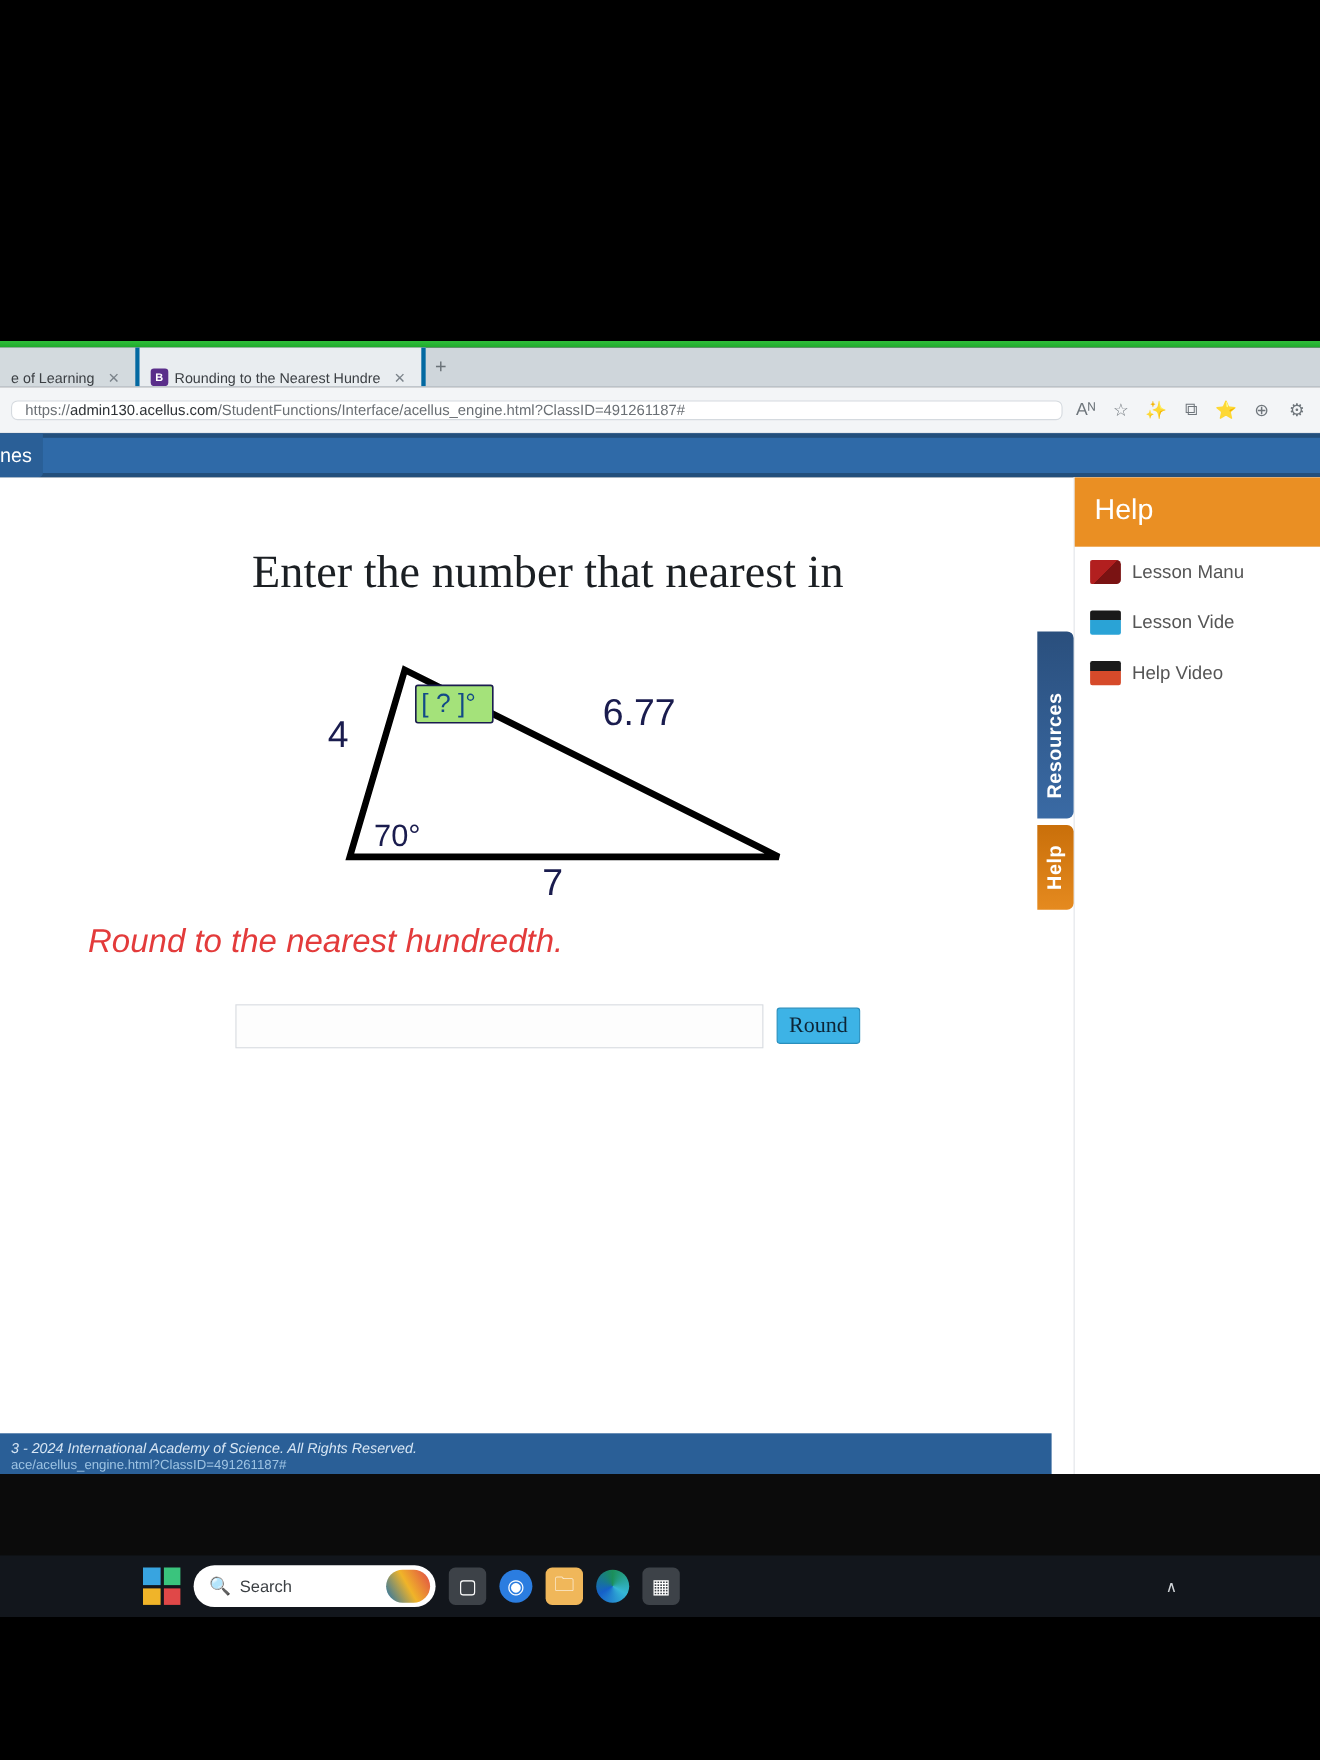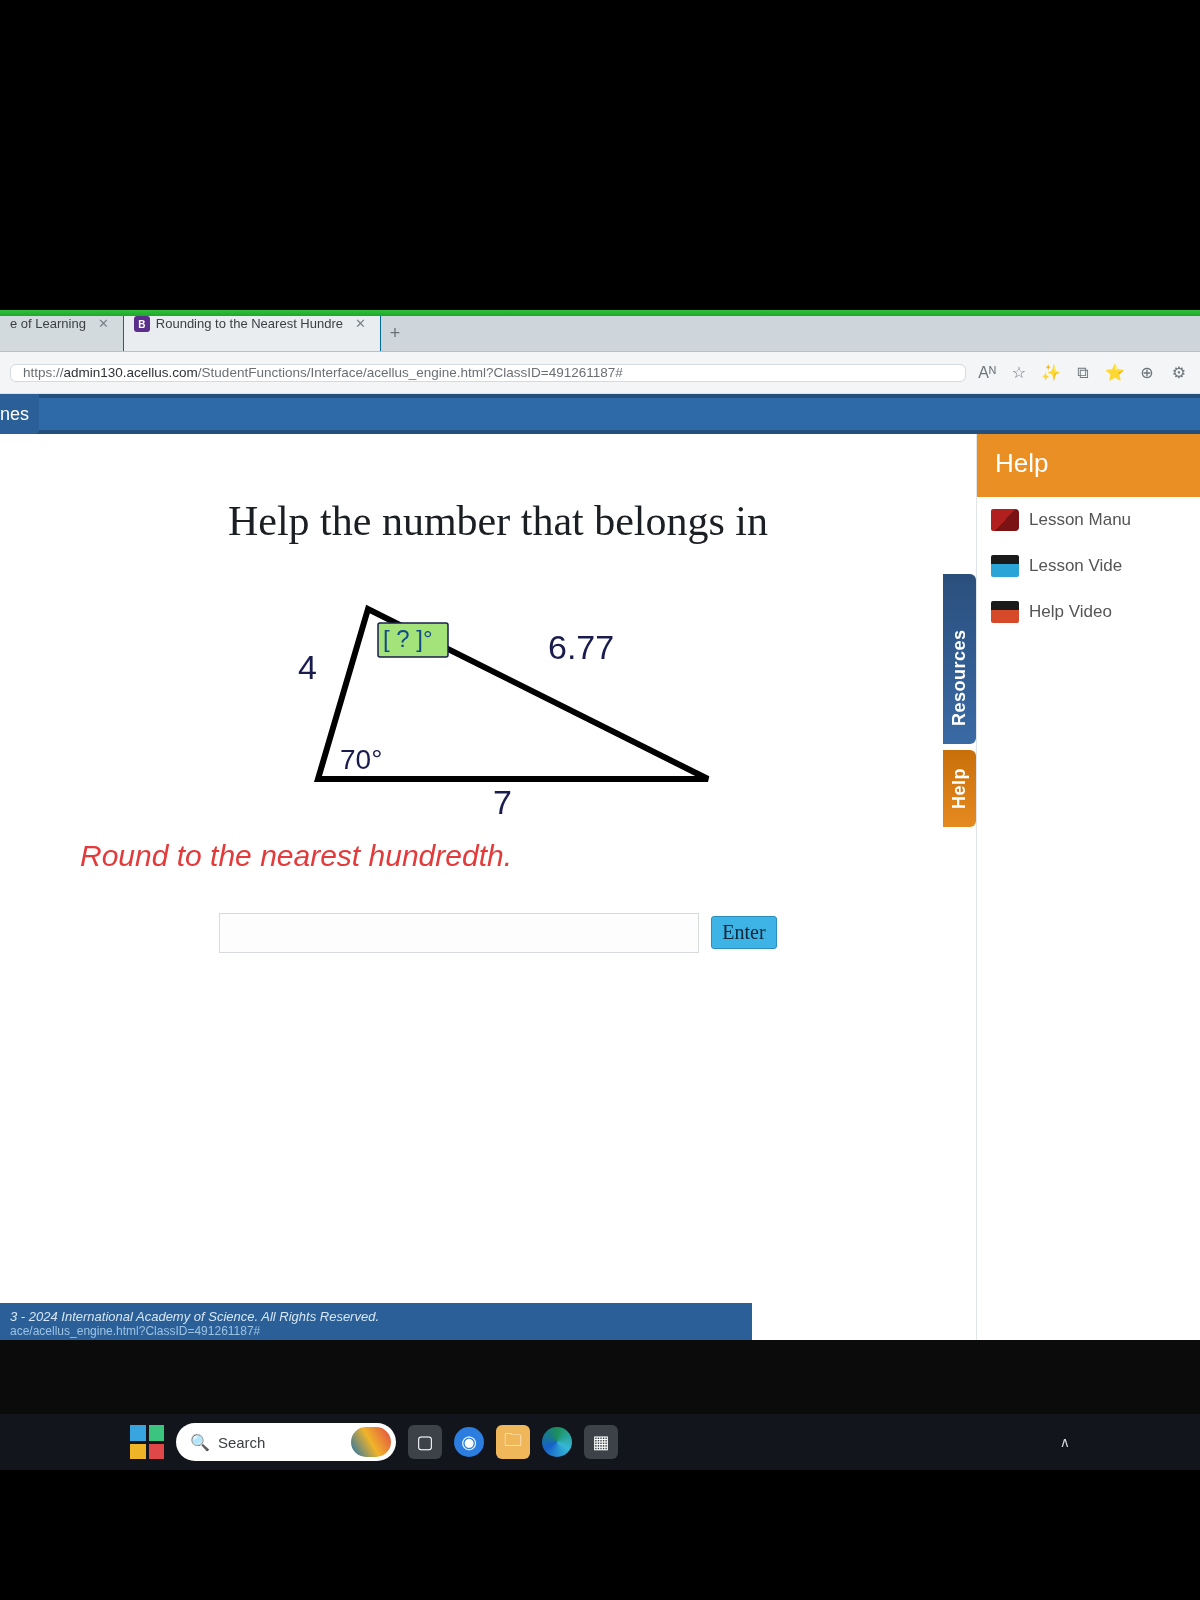--- a/index.html
+++ b/index.html
@@ -21,23 +21,23 @@
   .win-top {
     height: 6px; background: linear-gradient(#2fbf3a,#1fa82c);
   }
 
   
   .tabstrip {
     height: 36px; background: #cfd6db; display: flex; align-items: stretch;
     border-bottom: 1px solid #b8c0c6;
   }
   .tab {
-    display: flex; align-items: flex-start; gap: 6px;
+    display: flex; align-items: flex-end; gap: 6px;
     padding: 0 14px 0 10px; font-size: 13px; color: #3b3f43;
-    border-right: 1px solid #0369a1; max-width: 260px;
+    border-right: 4px solid #0369a1; max-width: 260px;
     white-space: nowrap; overflow: hidden;
   }
   .tab.inactive { background: #d3dade; }
   .tab.active { background: #e9edf0; }
   .tab .favicon {
     width: 16px; height: 16px; background: #5a2e8a; border-radius: 3px;
     display: inline-flex; align-items: center; justify-content: center;
     color: #fff; font-size: 10px; font-weight: bold;
   }
   .tab .x { color: #7a8289; font-size: 13px; margin-left: 6px; }
@@ -139,21 +139,21 @@
     white-space: nowrap; overflow:hidden;
   }
   .hicon { width: 28px; height: 22px; display:inline-block; }
   .hicon.book { background: linear-gradient(135deg,#b21f1f 50%,#7a1313 50%); border-radius:2px 4px 4px 2px;}
   .hicon.clap1 { background: linear-gradient(#1a1a1a 40%, #2aa3d6 40%); border-radius:2px;}
   .hicon.clap2 { background: linear-gradient(#1a1a1a 40%, #d64a2a 40%); border-radius:2px;}
 
   
   .app-footer {
     position: absolute; left: 0; bottom: 0;
-    width: 752px;
+    width: 956px;
     background: #2a5f97; color: #d7e6f4;
     font-size: 13px; font-style: italic; padding: 6px 10px 2px;
   }
   .app-footer .sub { color: #9dc3e3; font-style: normal; font-size: 12px; display:block; }
 
   
   .taskbar {
     position: absolute; left: 0; bottom: 0; width: 100%; height: 56px;
     background: rgba(20,24,30,0.92);
     display: flex; align-items: center; padding: 0 130px; gap: 12px;
@@ -222,42 +222,42 @@
       <span class="ico">⚙</span>
     </div>
 
     <div class="site-head"></div>
     <div class="nes">nes</div>
 
     <div class="app">
 
       <div class="content">
         <div class="question">
-          <span>Help the number that belongs in</span><br>
+          <span>Enter the number that nearest in</span><br>
         </div>
 
         <svg class="diagram" viewBox="0 0 500 240">
 
           <polygon class="tri" points="120,30  70,200  460,200"></polygon>
 
           <text class="side-label" x="50" y="100">4</text>
           <text class="side-label" x="300" y="80">6.77</text>
           <text class="side-label" x="245" y="235">7</text>
 
           <text class="angle70" x="92" y="190">70°</text>
 
           <rect class="unknown-box" x="130" y="44" width="70" height="34" rx="2"></rect>
           <text class="unknown-txt" x="135" y="68">[ ? ]°</text>
         </svg>
 
         <div class="instruction">Round to the nearest hundredth.</div>
 
         <div class="answer-row">
           <input class="answer-input" type="text" value="" style="">
-          <button class="enter-btn">Enter</button>
+          <button class="enter-btn">Round</button>
         </div>
 
         <div class="app-footer">
           <span>3 - 2024 International Academy of Science. All Rights Reserved.</span>
           <span class="sub">ace/acellus_engine.html?ClassID=491261187#</span>
         </div>
       </div>
 
       <div class="side-tabs">
         <div class="vtab res">Resources</div>

